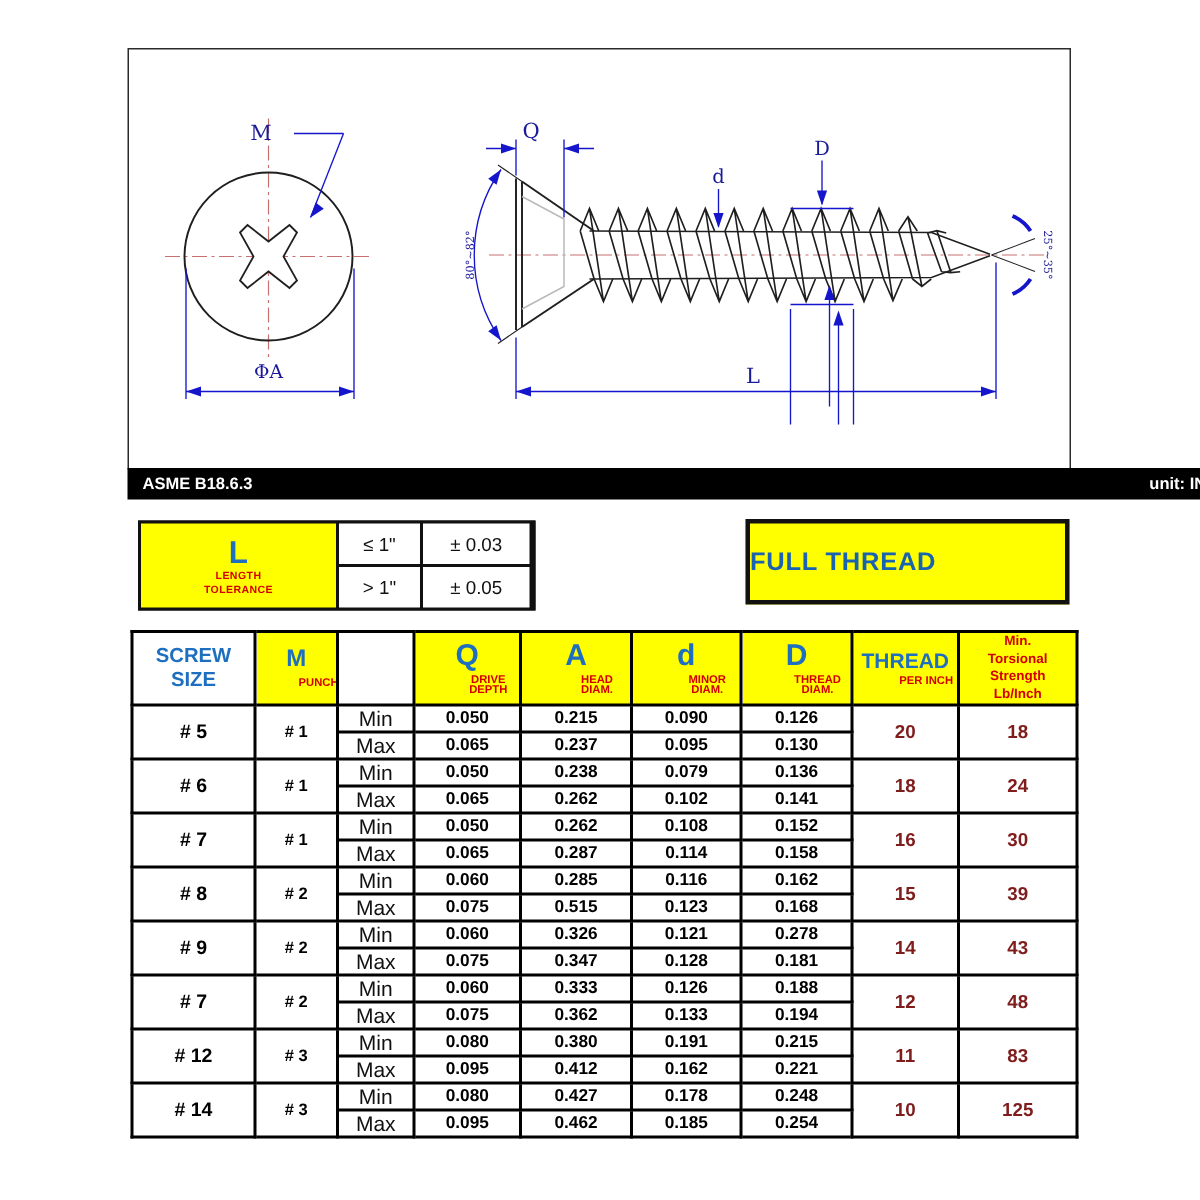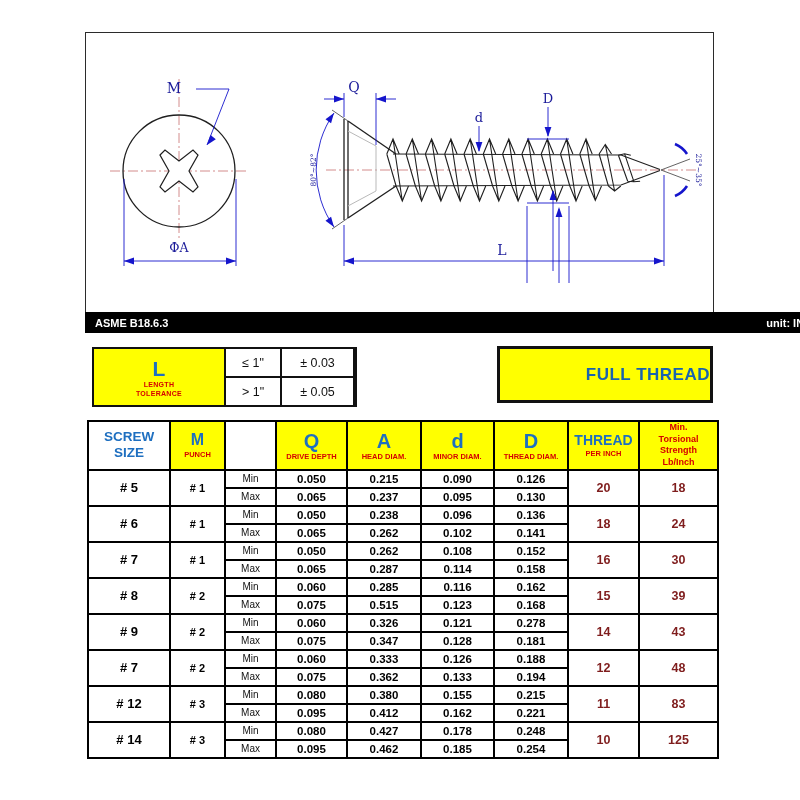--- a/index.html
+++ b/index.html
@@ -14,38 +14,38 @@
             padding:0 10px;box-sizing:border-box;font-size:11px;font-weight:bold;}
   
   #tolbox{position:absolute;left:92px;top:347px;width:261px;height:56px;border:2px solid #111;
           background:#111;display:grid;grid-template-columns:130px 54px 71px;grid-template-rows:1fr 1fr;gap:2px;}
   #tolbox .cell{background:#fff;display:flex;align-items:center;justify-content:center;font-size:12.5px;color:#111;}
   #tolbox .tol-sym{grid-row:1/3;background:#ffff00;flex-direction:column;line-height:1;}
   #tolbox .tol-sym .sym{color:#1e6fc0;font-weight:bold;font-size:21px;}
   #tolbox .tol-sym .lbl{color:#d40000;font-weight:bold;font-size:7px;margin-top:2px;letter-spacing:.3px;}
   
   #fullthread{position:absolute;left:497px;top:346px;width:216px;height:57px;background:#ffff00;
-              border:3px solid #111;box-sizing:border-box;display:flex;align-items:center;justify-content:flex-end;
+              border:3px solid #111;box-sizing:border-box;display:flex;align-items:center;justify-content:flex-start;
               color:#1a63ae;font-weight:bold;font-size:17px;letter-spacing:.5px;}
   
   #spec{position:absolute;left:87px;top:420px;width:630px;border-collapse:collapse;table-layout:fixed;
         font-family:"Liberation Sans",sans-serif;}
   #spec td,#spec th{border:2px solid #000;text-align:center;vertical-align:middle;padding:0;overflow:hidden;}
   #spec thead tr{height:42px;}
   #spec tbody tr{height:18px;}
   #spec .h-yellow{background:#ffff00;}
   #spec .h-white{background:#fff;}
   .h-big{color:#1e6fc0;font-weight:bold;font-size:20px;line-height:1;}
   .h-med{color:#1e6fc0;font-weight:bold;font-size:14px;line-height:1.05;}
   .h-size{color:#1e6fc0;font-weight:bold;font-size:13.5px;line-height:1.25;}
-  .h-sub{color:#d40000;font-weight:bold;font-size:7.5px;margin-top:2px;line-height:1;}
+  .h-sub{color:#d40000;font-weight:bold;font-size:7.5px;margin-top:2px;line-height:1;margin-left:28px;}
   .h-tor{color:#d40000;font-weight:bold;font-size:9px;line-height:1.3;}
   .c-size{font-weight:bold;font-size:13px;color:#000;}
   .c-punch{font-weight:bold;font-size:11px;color:#000;}
-  .c-mm{font-size:10px;color:#111;font-weight:normal;}
+  .c-mm{font-size:14px;color:#111;font-weight:normal;}
   .c-val{font-weight:bold;font-size:11.5px;color:#000;}
   .c-tpi,.c-tor{font-weight:bold;font-size:12.5px;color:#7f1d1d;}
   #spec tbody tr.r-max td{border-top-width:1px;}
   
   .dimlabel{font-family:"DejaVu Serif",serif;fill:#1a1a99;}
 </style>
 </head>
 <body>
 
 <div id="page">
@@ -226,21 +226,21 @@
           <td class="c-val">0.237</td>
           <td class="c-val">0.095</td>
           <td class="c-val">0.130</td>
         </tr>
         <tr class="r-min">
           <td class="c-size" rowspan="2"># 6</td>
           <td class="c-punch" rowspan="2"># 1</td>
           <td class="c-mm">Min</td>
           <td class="c-val">0.050</td>
           <td class="c-val">0.238</td>
-          <td class="c-val">0.096</td>
+          <td class="c-val">0.079</td>
           <td class="c-val">0.136</td>
           <td class="c-tpi" rowspan="2">18</td>
           <td class="c-tor" rowspan="2">24</td>
         </tr>
         <tr class="r-max">
           <td class="c-mm">Max</td>
           <td class="c-val">0.065</td>
           <td class="c-val">0.262</td>
           <td class="c-val">0.102</td>
           <td class="c-val">0.141</td>
@@ -316,21 +316,21 @@
           <td class="c-val">0.362</td>
           <td class="c-val">0.133</td>
           <td class="c-val">0.194</td>
         </tr>
         <tr class="r-min">
           <td class="c-size" rowspan="2"># 12</td>
           <td class="c-punch" rowspan="2"># 3</td>
           <td class="c-mm">Min</td>
           <td class="c-val">0.080</td>
           <td class="c-val">0.380</td>
-          <td class="c-val">0.155</td>
+          <td class="c-val">0.191</td>
           <td class="c-val">0.215</td>
           <td class="c-tpi" rowspan="2">11</td>
           <td class="c-tor" rowspan="2">83</td>
         </tr>
         <tr class="r-max">
           <td class="c-mm">Max</td>
           <td class="c-val">0.095</td>
           <td class="c-val">0.412</td>
           <td class="c-val">0.162</td>
           <td class="c-val">0.221</td>

